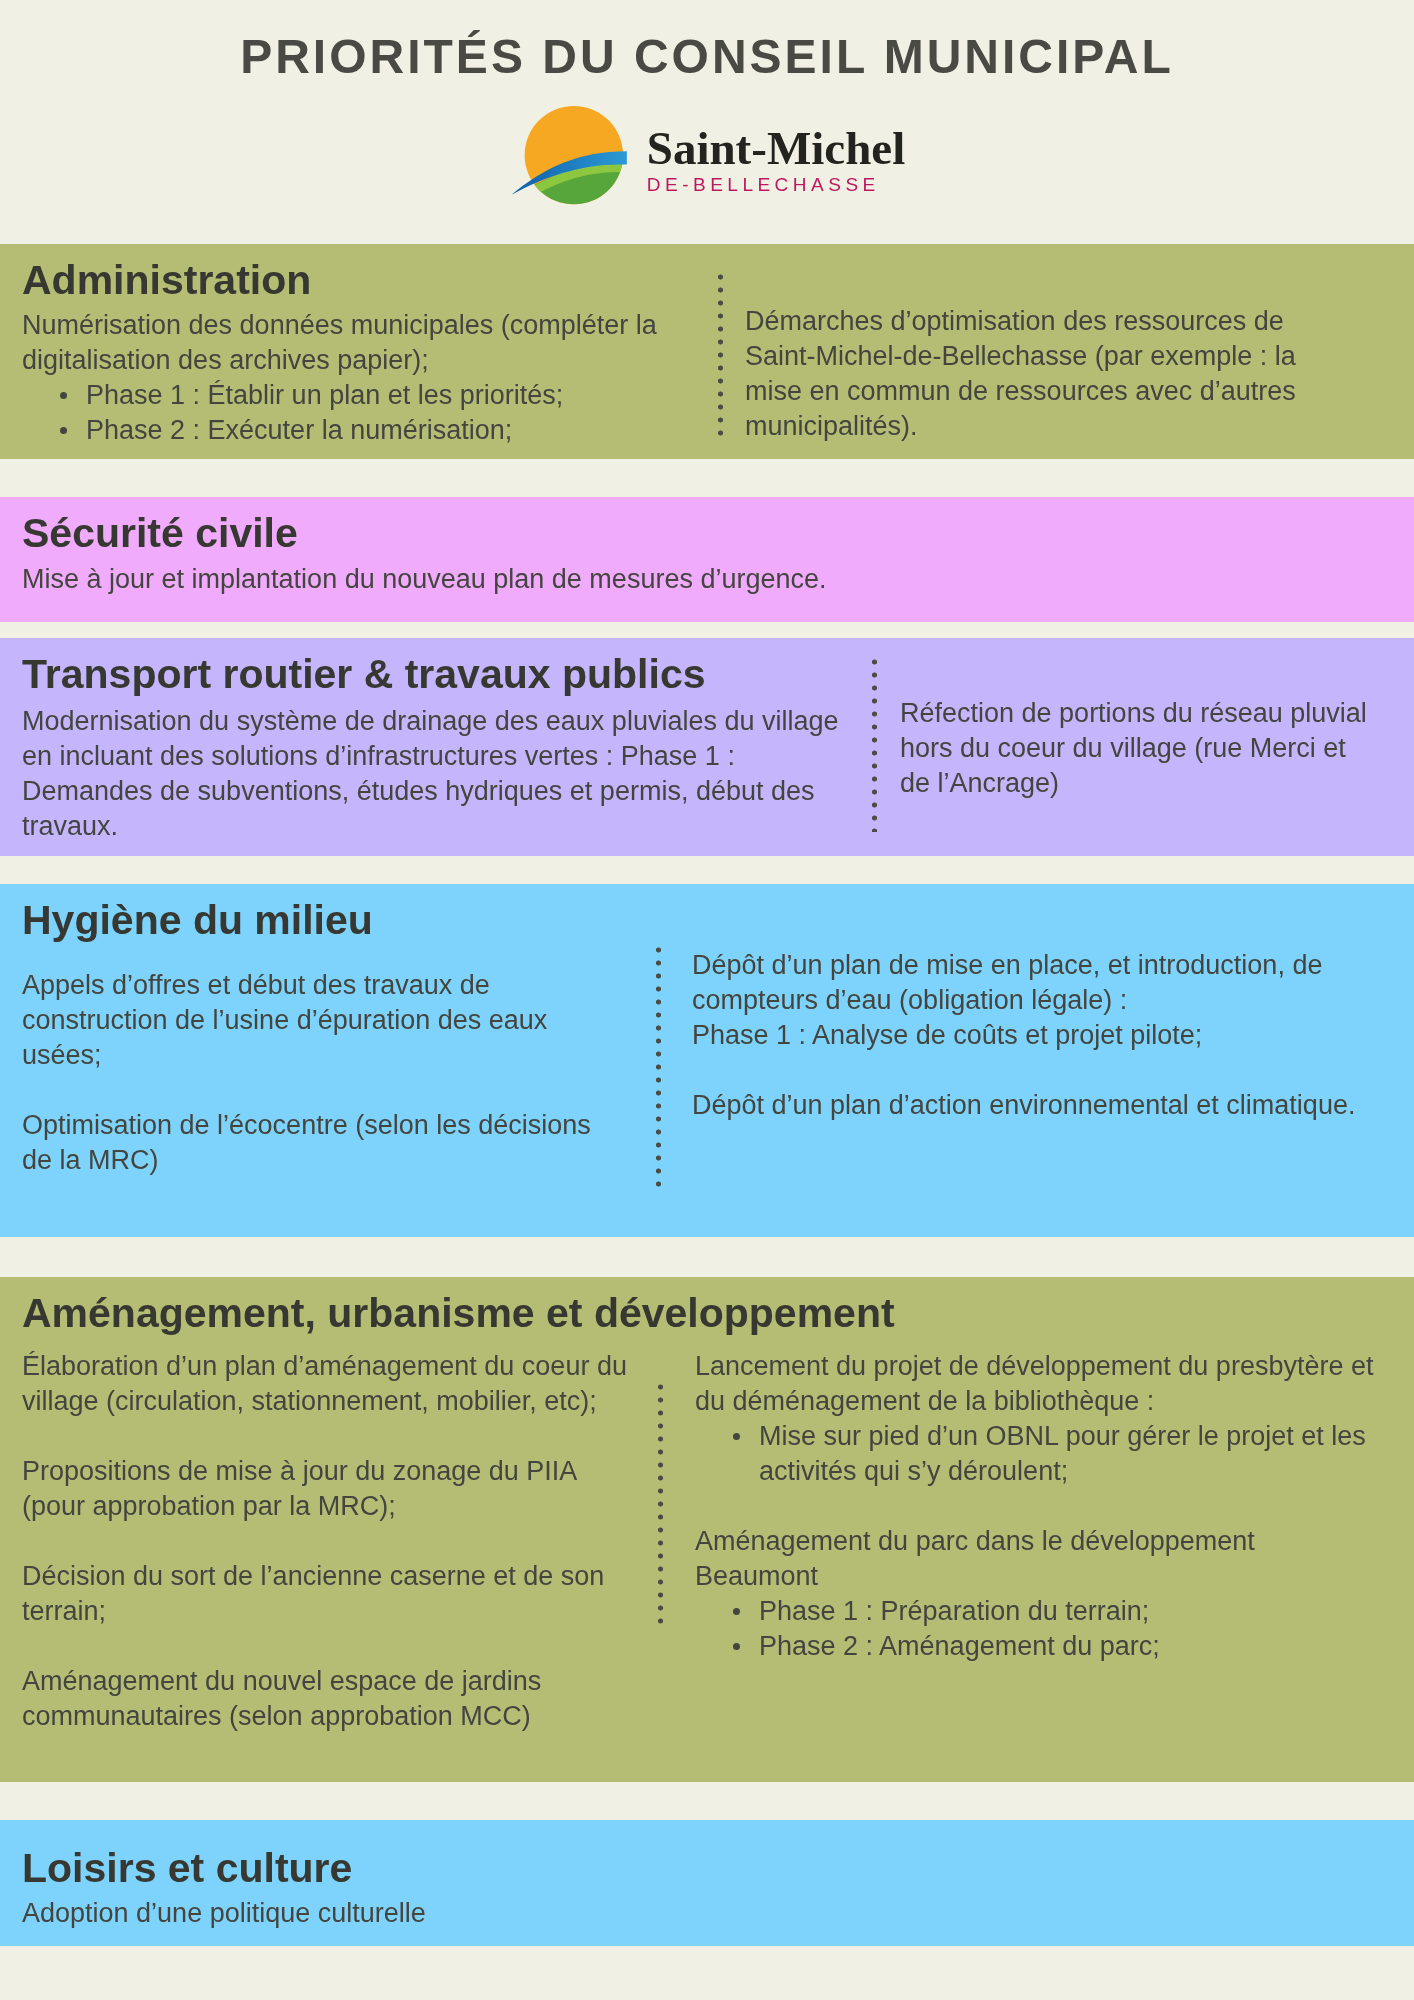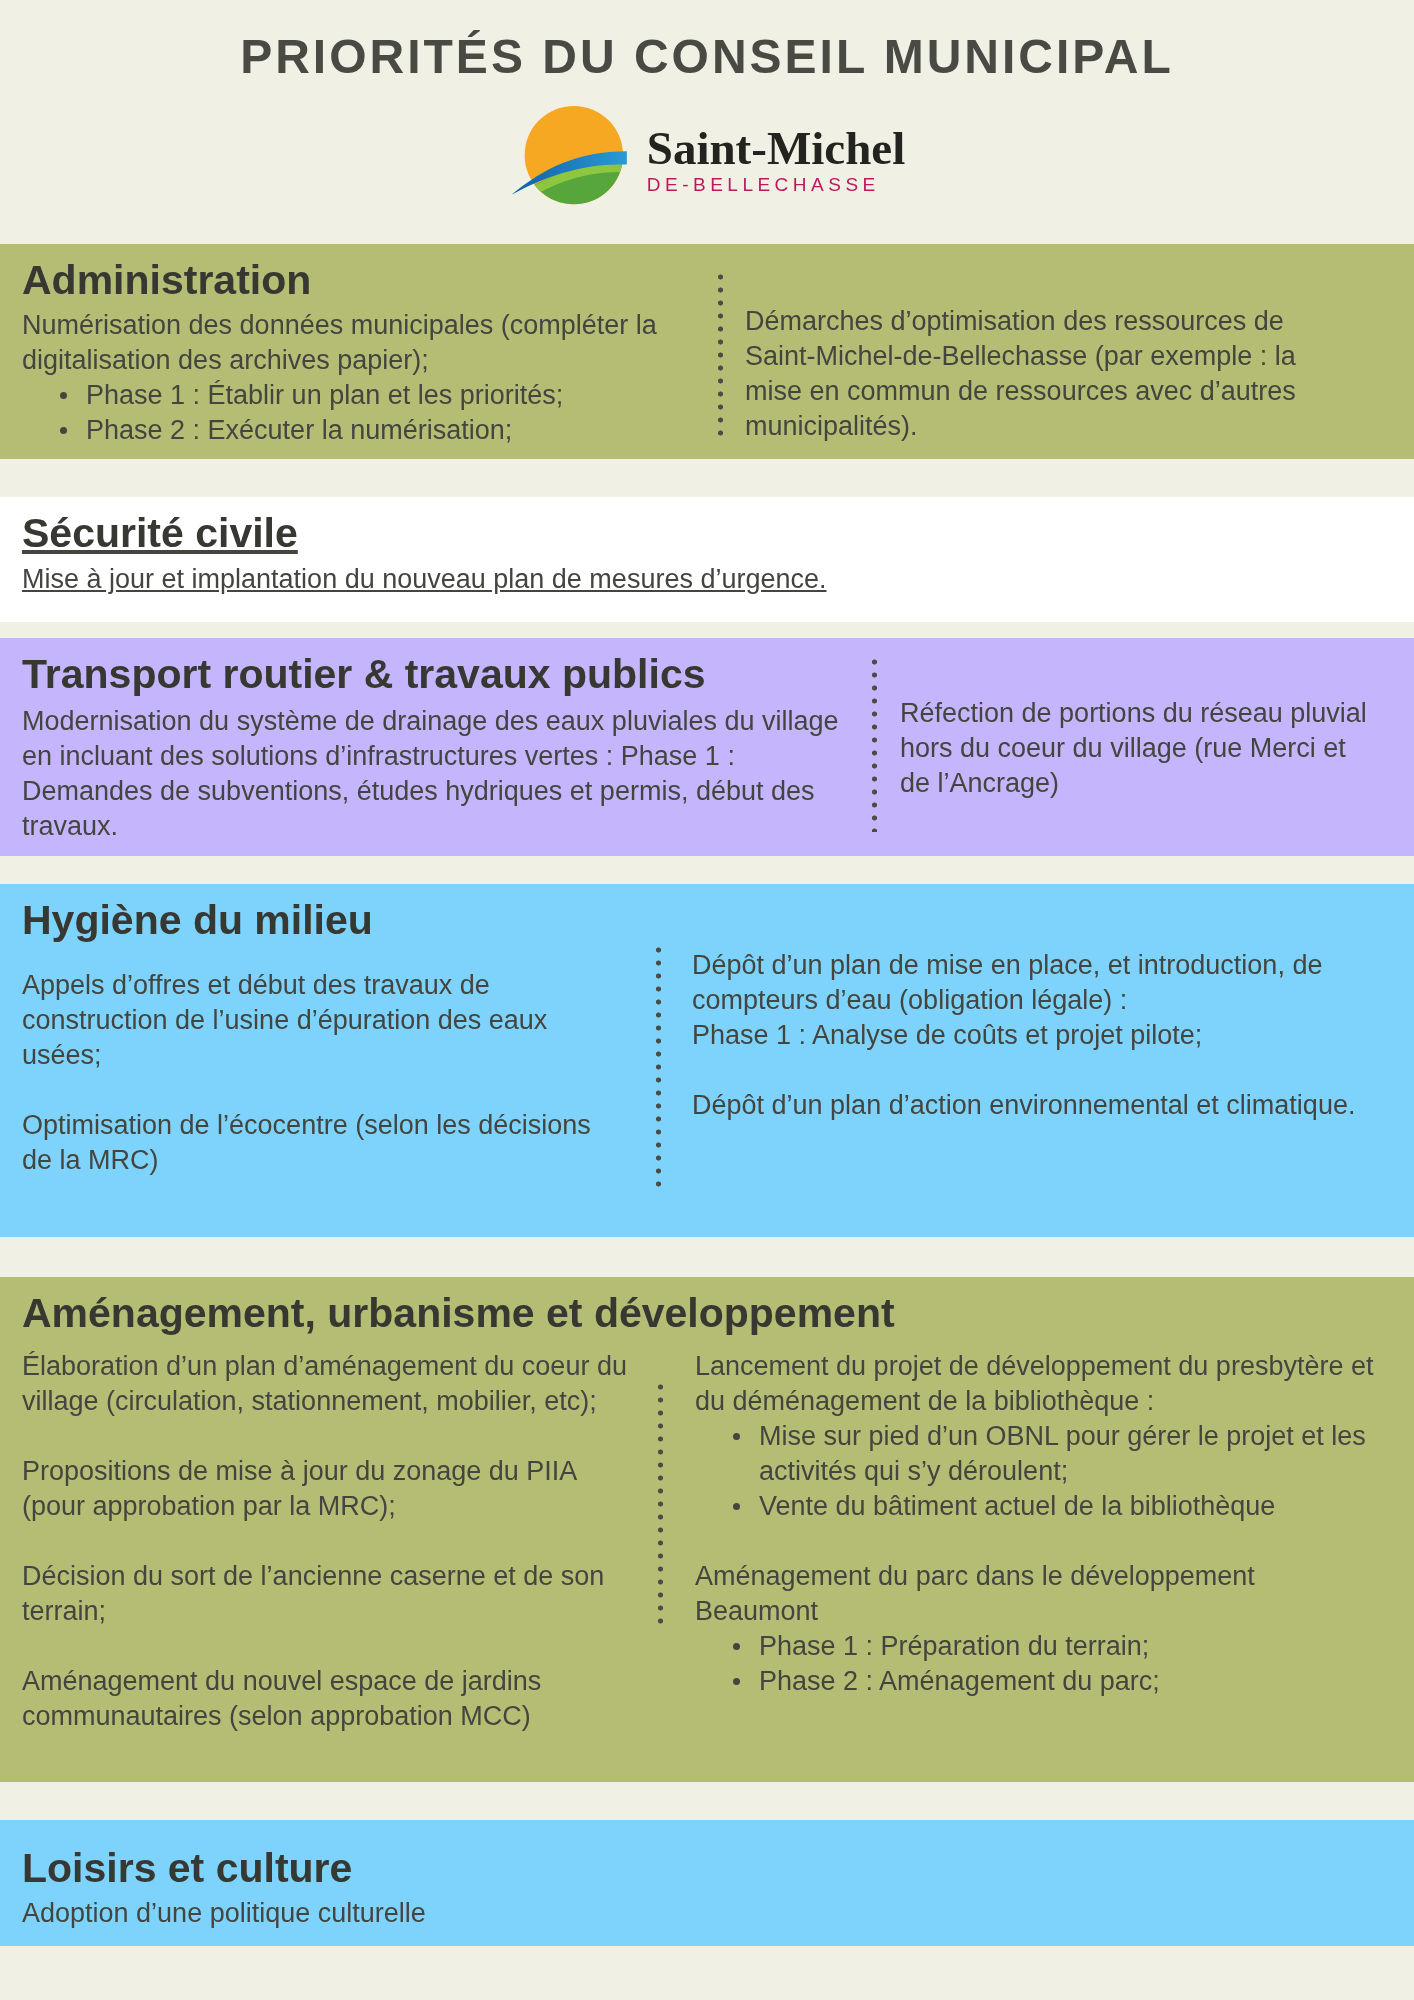--- a/index.html
+++ b/index.html
@@ -52,21 +52,21 @@
   }
   section h2{
     margin:0;
     font-size:41px;
     line-height:40px;
     font-weight:bold;
     color:#373831;
   }
   .body-text{font-size:27px;line-height:35px;}
   .sec-green{background:#b5bd75;}
-  .sec-yellow{background:#ffffff;text-decoration:underline;}
+  .sec-yellow{background:#f0abfc;}
   .sec-salmon{background:#c4b5fd;}
   .sec-beige{background:#7dd3fc;}
 
   .sec-admin{height:215px;margin-top:32px;}
   .sec-securite{height:125px;margin-top:38px;}
   .sec-transport{height:218px;margin-top:16px;}
   .sec-hygiene{height:353px;margin-top:28px;}
   .sec-amenagement{height:505px;margin-top:40px;}
   .sec-loisirs{height:126px;margin-top:38px;padding-top:28px;}
 
@@ -197,24 +197,20 @@
       <div>Aménagement du nouvel espace de jardins communautaires (selon approbation MCC)</div>
     </div>
     <div class="vdots"></div>
     <div class="right-col body-text">
       <div>Lancement du projet de développement du presbytère et du déménagement de la bibliothèque :</div>
       <ul class="bullets">
         <li>
             <span class="dot"></span>
             <span>Mise sur pied d’un OBNL pour gérer le projet et les activités qui s’y déroulent;</span>
           </li>
-        <li>
-            <span class="dot"></span>
-            <span>Vente du bâtiment actuel de la bibliothèque</span>
-          </li>
       </ul>
       <div class="gap-line"></div>
       <div>Aménagement du parc dans le développement Beaumont</div>
       <ul class="bullets">
         <li>
             <span class="dot"></span>
             <span>Phase 1 : Préparation du terrain;</span>
           </li>
         <li>
             <span class="dot"></span>

